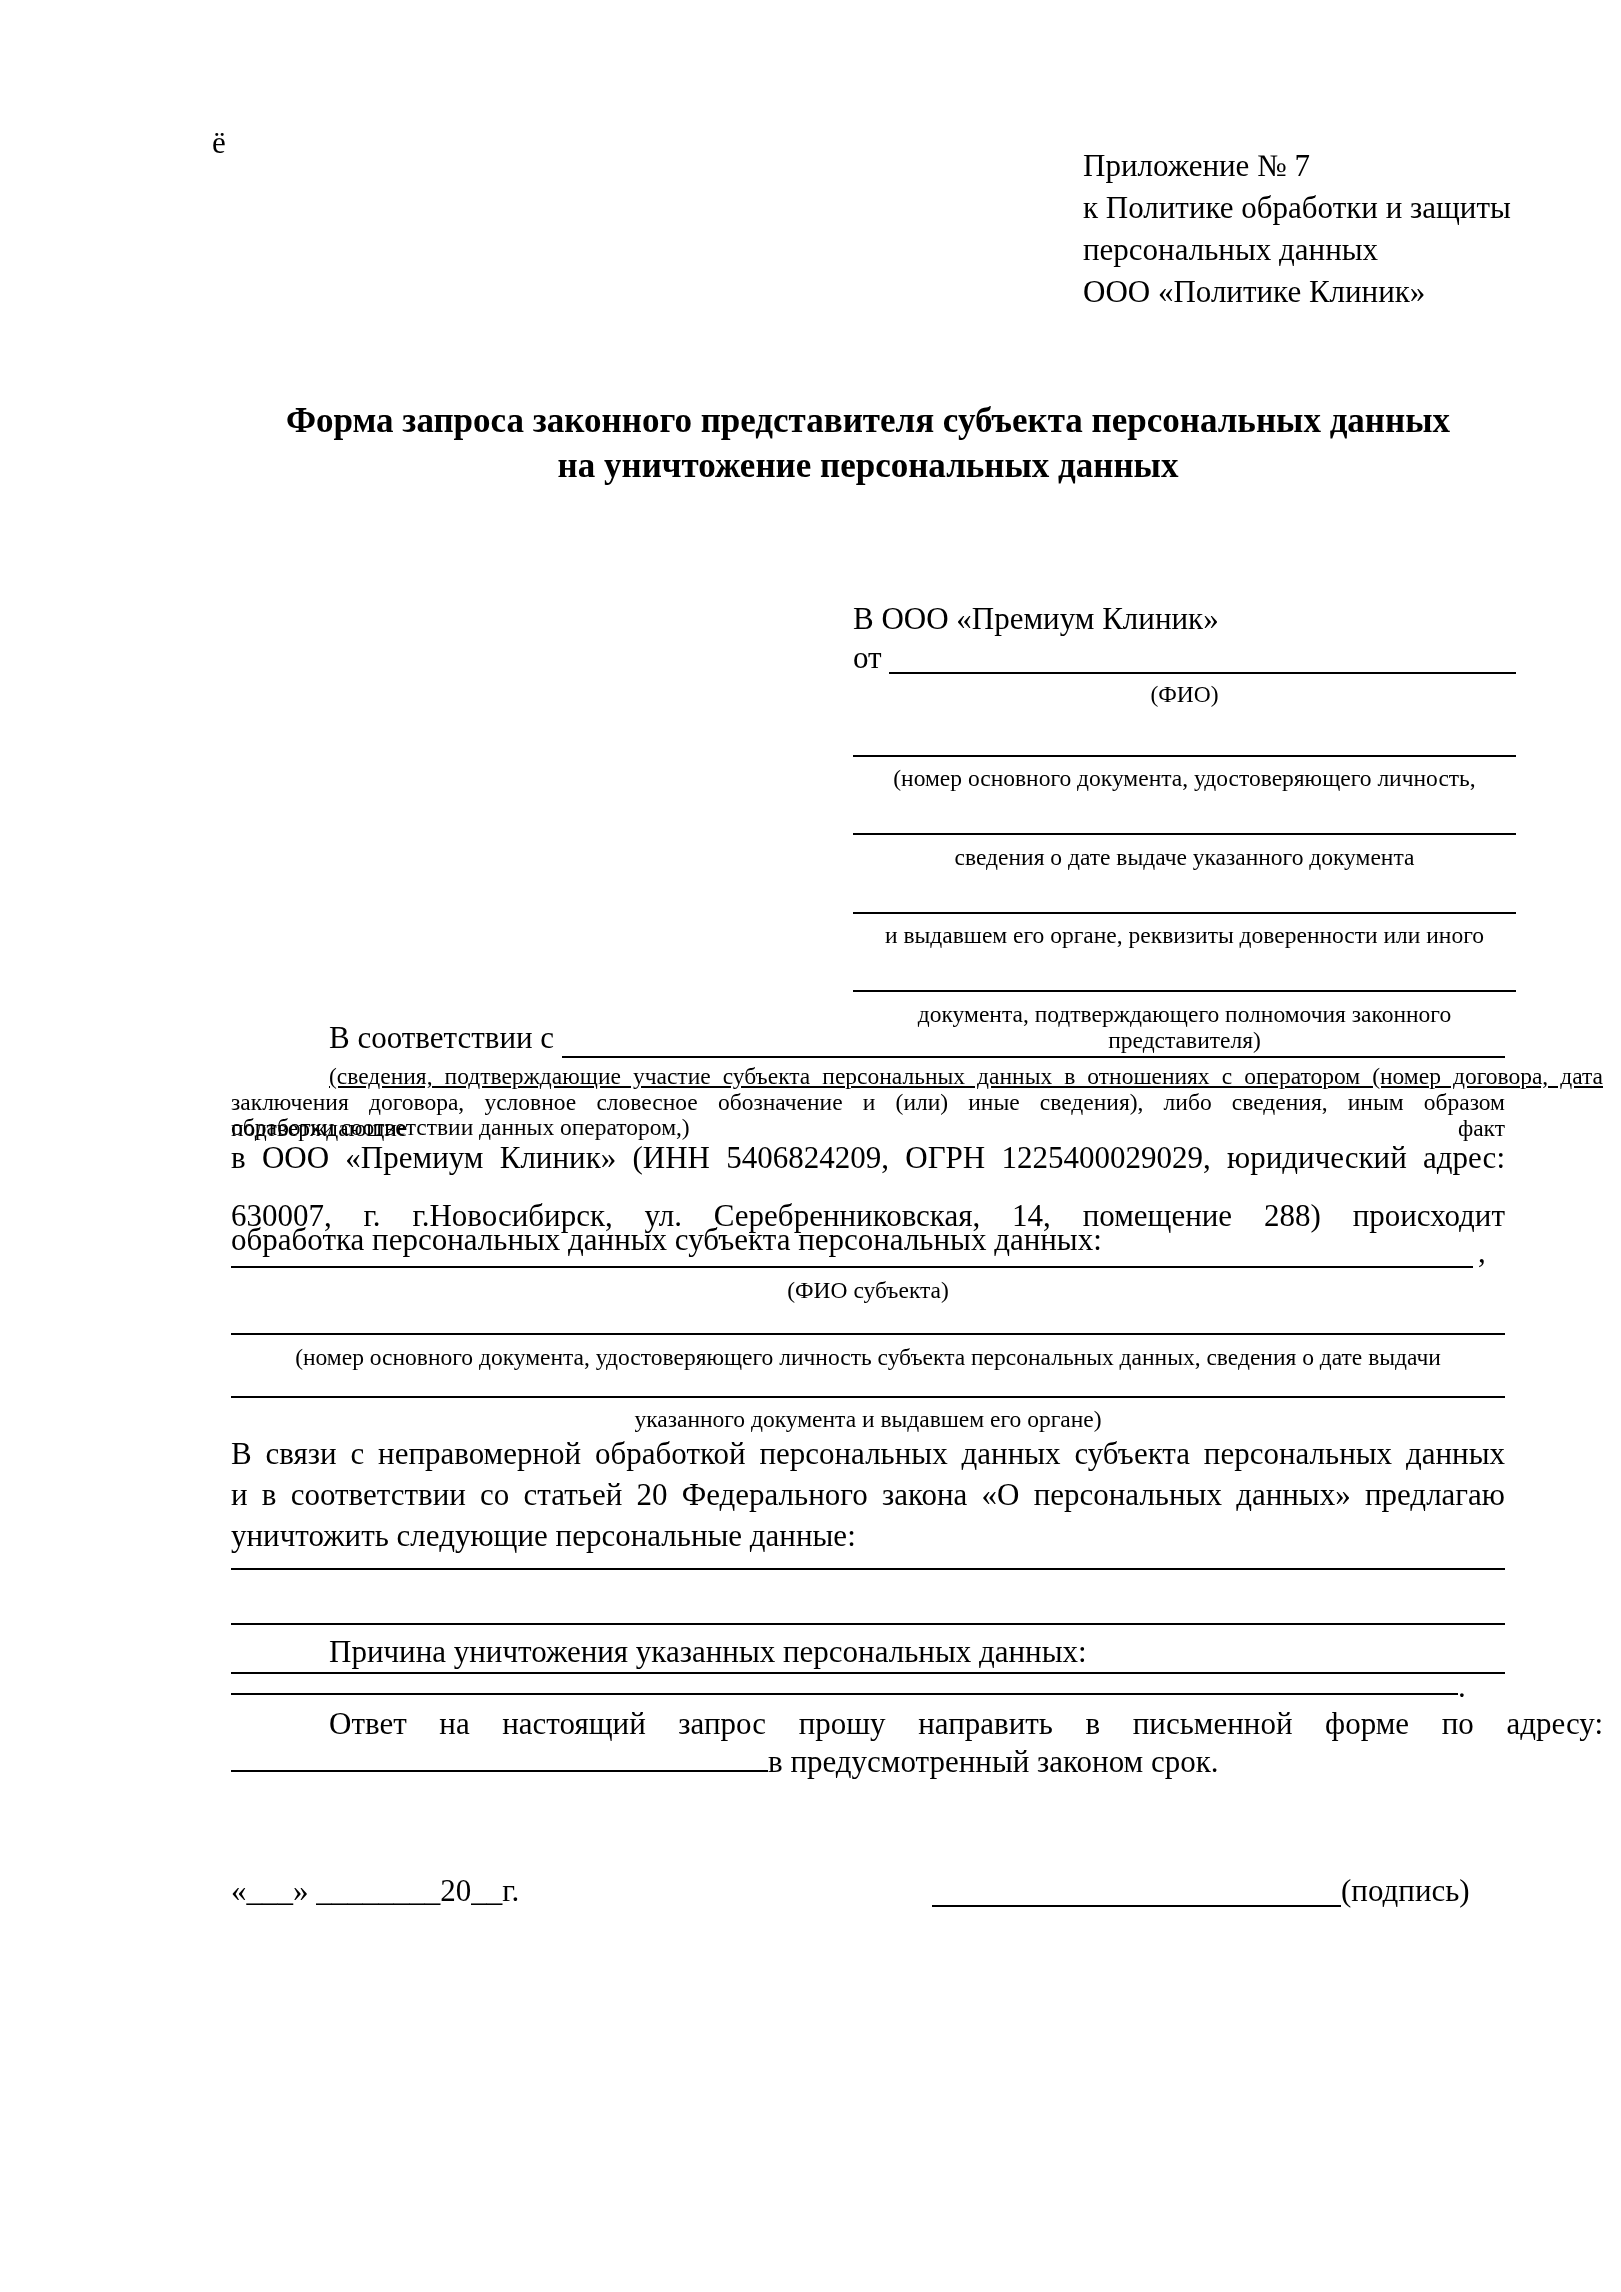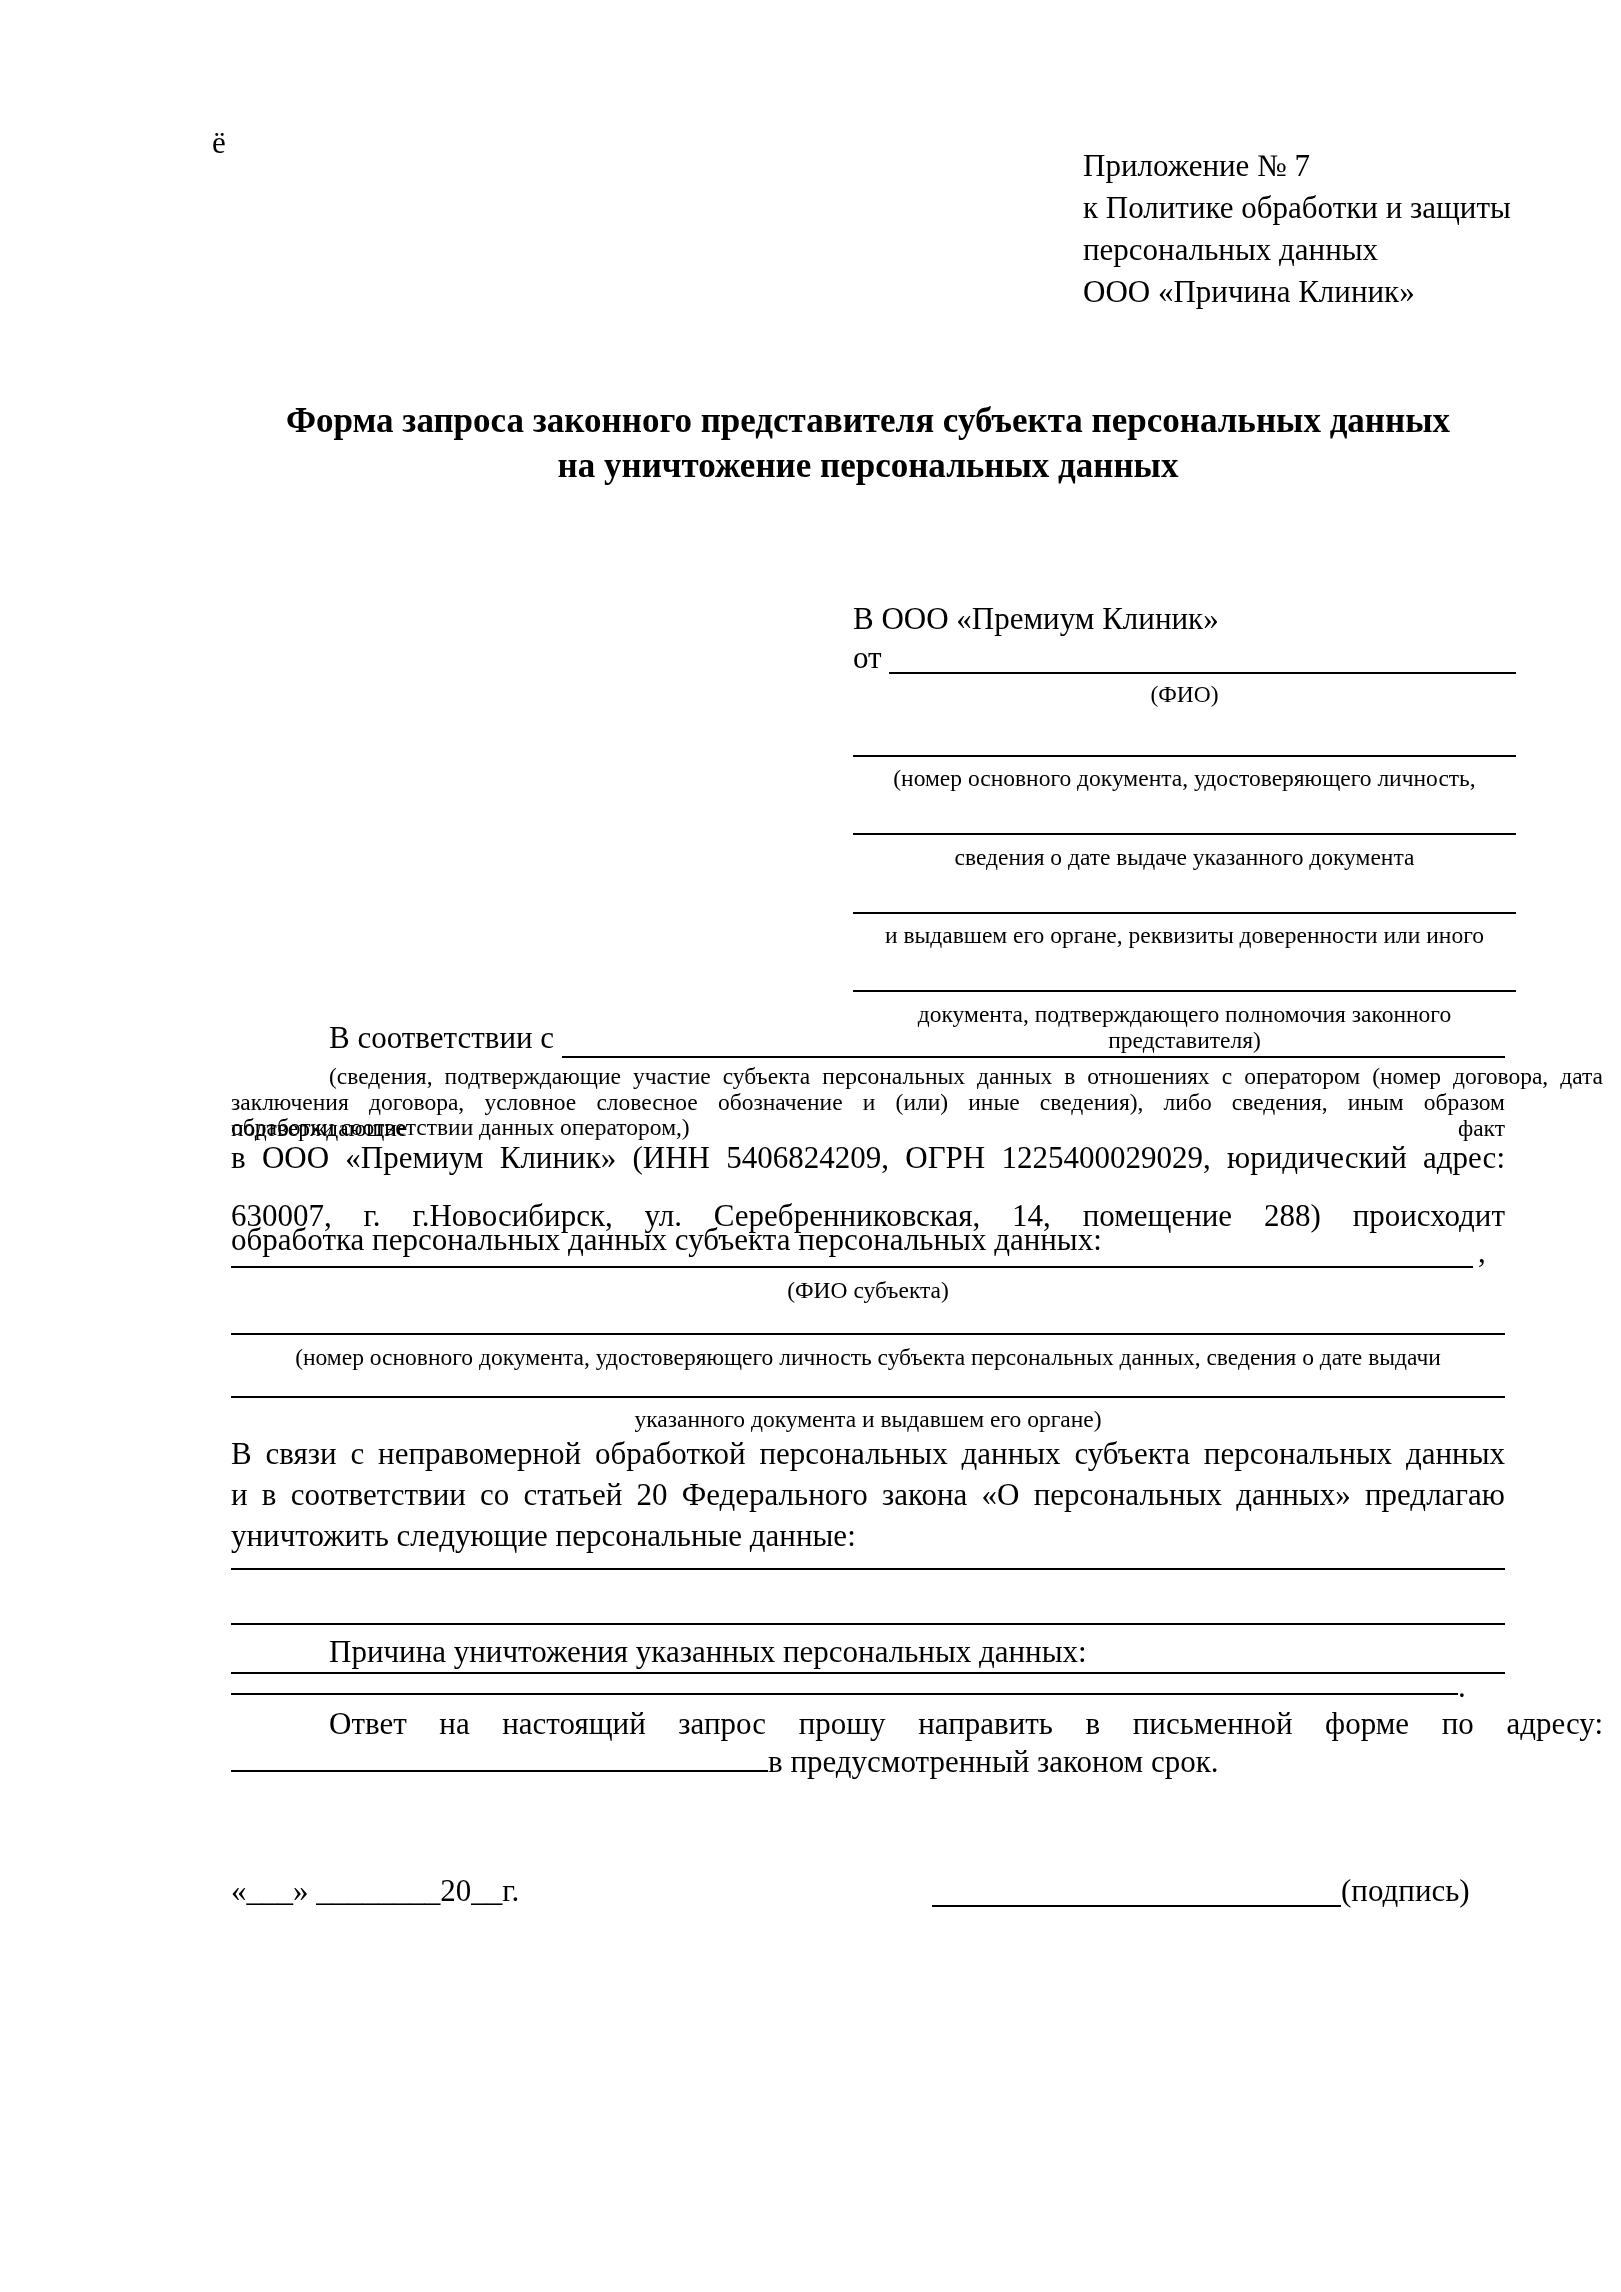--- a/index.html
+++ b/index.html
@@ -28,21 +28,21 @@
 <body>
 
 <div class="page">
 
   <div class="abs fs-body" style="left:212px;top:122px;">ё</div>
 
   <div class="abs fs-body" style="left:1083px;top:145px;width:451px;line-height:42px;">
     <div>Приложение № 7</div>
     <div>к Политике обработки и защиты</div>
     <div>персональных данных</div>
-    <div>ООО «Причина Клиник»</div>
+    <div>ООО «Политике Клиник»</div>
   </div>
 
   <div class="abs fs-title center" style="left:231px;top:398px;width:1274px;text-align:center;">
     <div>Форма запроса законного представителя субъекта персональных данных</div>
     <div>на уничтожение персональных данных</div>
   </div>
 
   <div class="abs fs-body" style="left:853px;top:598px;">В ООО «Премиум Клиник»</div>
 
   <div class="abs row" style="left:853px;top:637px;width:663px;height:37px;">
@@ -61,21 +61,21 @@
   <div class="abs fs-cap center" style="left:853px;top:923px;width:663px;">и выдавшем его органе, реквизиты доверенности или иного</div>
 
   <div class="abs rule" style="left:853px;top:990px;width:663px;"></div>
   <div class="abs fs-cap center" style="left:853px;top:1002px;width:663px;">документа, подтверждающего полномочия законного представителя)</div>
 
   <div class="abs row" style="left:231px;top:1017px;width:1274px;height:41px;">
     <span class="fs-body nowrap indent">В соответствии с </span>
     <span class="fill"></span>
   </div>
 
-  <div class="abs fs-cap jline indent" style="left:231px;top:1064px;width:1274px;">(сведения, подтверждающие участие субъекта персональных данных в отношениях с оператором (номер договора, дата</div>
+  <div class="abs fs-cap jline indent" style="left:231px;top:1064px;width:1274px;text-decoration:underline;">(сведения, подтверждающие участие субъекта персональных данных в отношениях с оператором (номер договора, дата</div>
   <div class="abs fs-cap jline" style="left:231px;top:1090px;width:1274px;">заключения договора, условное словесное обозначение и (или) иные сведения), либо сведения, иным образом подтверждающие факт</div>
   <div class="abs fs-cap" style="left:231px;top:1115px;width:1274px;">обработки соответствии данных оператором,)</div>
 
   <div class="abs fs-body jline" style="left:231px;top:1137px;width:1274px;">в ООО «Премиум Клиник» (ИНН 5406824209, ОГРН 1225400029029, юридический адрес:</div>
   <div class="abs fs-body jline" style="left:231px;top:1178px;width:1274px;margin-top:17px;">630007, г. г.Новосибирск, ул. Серебренниковская, 14, помещение 288) происходит</div>
   <div class="abs fs-body" style="left:231px;top:1219px;width:1274px;">обработка персональных данных субъекта персональных данных:</div>
 
   <div class="abs rule" style="left:231px;top:1266px;width:1242px;"></div>
   <div class="abs fs-body" style="left:1478px;top:1231px;">,</div>
   <div class="abs fs-cap center" style="left:231px;top:1278px;width:1274px;">(ФИО субъекта)</div>

